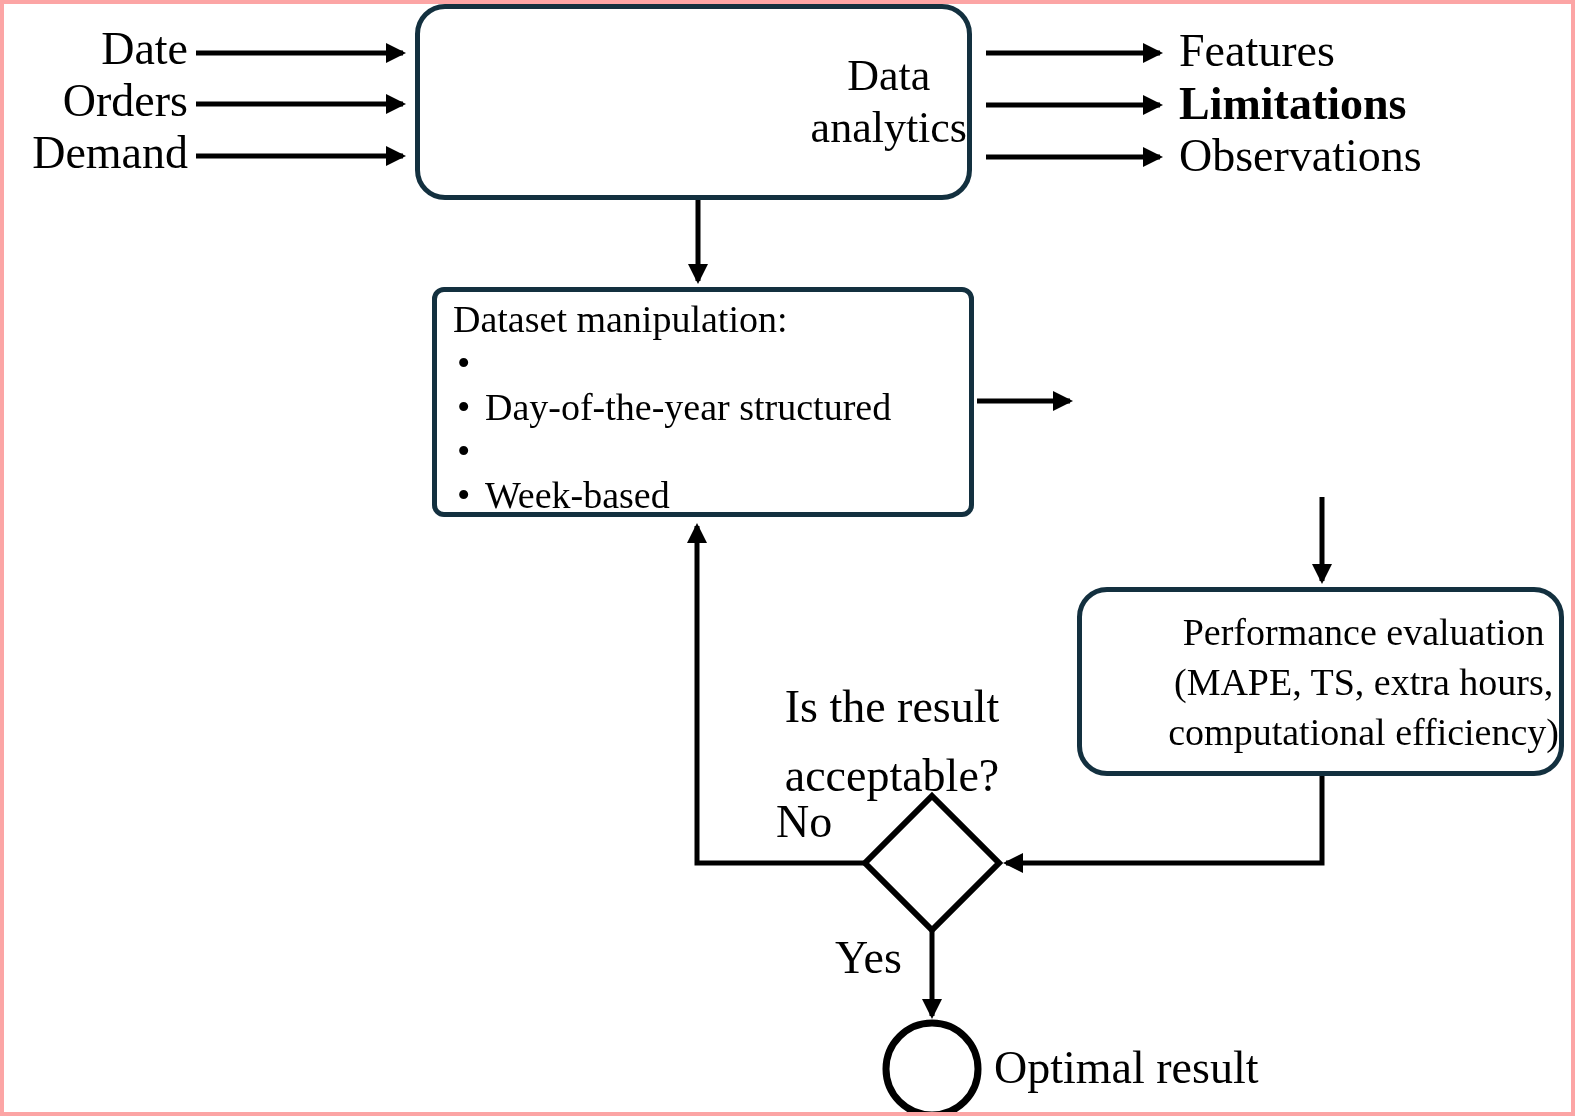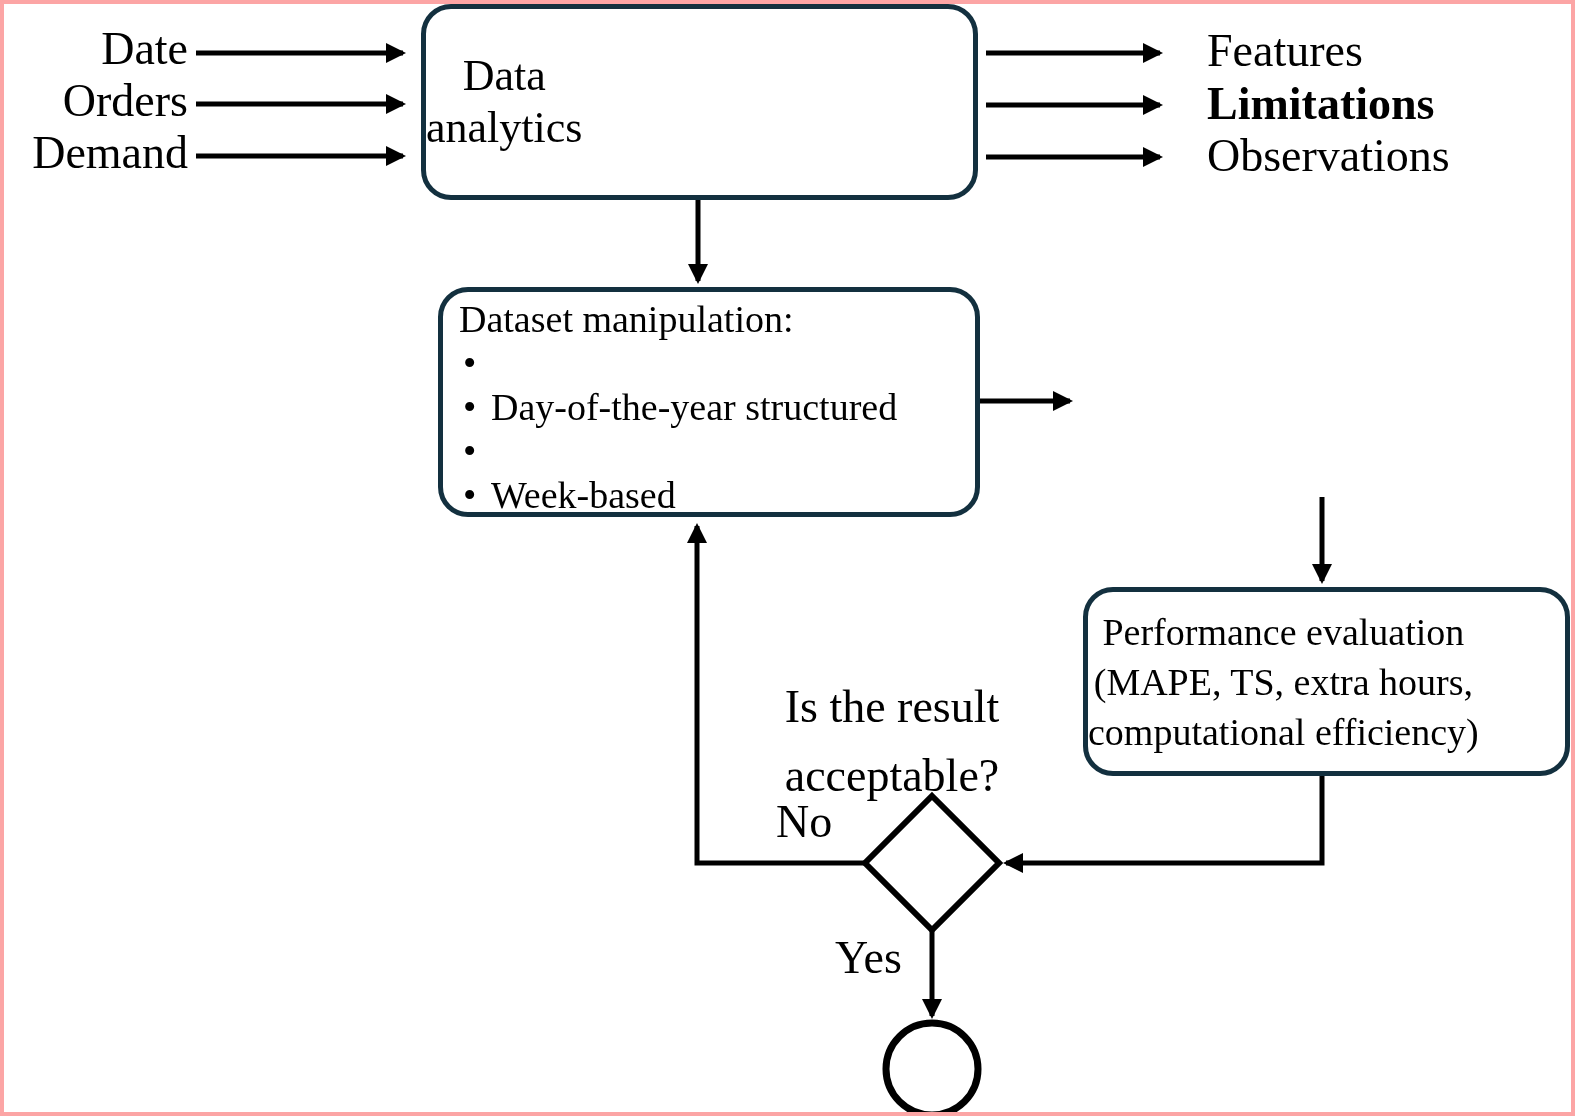--- a/index.html
+++ b/index.html
@@ -19,37 +19,36 @@
     font-family:"Liberation Serif","DejaVu Serif",serif;
     color:var(--text,#000);
   }
   .layer{position:absolute;left:0;top:0;width:1567px;height:1108px;}
   .conn{stroke:var(--line,#000);stroke-width:5;fill:none;}
   .shape{stroke:var(--line,#000);fill:var(--background,#fff);}
   .node{
     position:absolute;box-sizing:border-box;
     border:5px solid var(--box-border,#13303f);
     border-radius:30px;background:var(--background,#fff);
-    display:flex;align-items:center;justify-content:flex-start;
+    display:flex;align-items:center;justify-content:flex-end;
     text-align:center;
-    margin-left:6px;
   }
   .node-analytics{left:411px;top:0px;width:557px;height:196px;font-size:44px;line-height:52px;white-space:pre-line;}
   .node-dataset{left:428px;top:283px;width:542px;height:230px;display:block;text-align:left;
-    padding:5px 8px 0 16px;font-size:38px;line-height:44px;}
+    padding:5px 8px 0 16px;font-size:38px;line-height:44px;border-radius:12px;}
   .node-algorithms{left:1073px;top:302px;width:487px;height:191px;font-size:48px;}
   .node-performance{left:1073px;top:583px;width:487px;height:189px;font-size:38px;line-height:50px;white-space:pre-line;}
   .ds-item{display:flex;}
   .ds-bullet{width:28px;flex:0 0 28px;padding-left:4px;}
   .label{position:absolute;font-size:46px;line-height:52px;}
   .lbl-in{left:0;width:184px;text-align:right;}
   .lbl-date{top:19px;}
   .lbl-orders{top:71px;}
   .lbl-demand{top:123px;}
-  .lbl-out{left:1175px;margin-left:28px;}
+  .lbl-out{left:1175px;}
   .lbl-features{top:21px;}
   .lbl-limitations{top:74px;font-weight:bold;}
   .lbl-observations{top:126px;}
   .lbl-question{left:738px;top:668px;width:300px;text-align:center;white-space:pre-line;line-height:69px;}
   .lbl-no{left:772px;top:792px;}
   .lbl-yes{left:831px;top:928px;}
   .lbl-optimal{left:990px;top:1038px;}
 </style>
 </head>
 <body>
@@ -116,14 +115,15 @@
     <span>Performance evaluation
 (MAPE, TS, extra hours,
 computational efficiency)</span>
   </div>
 
   <div class="label lbl-question">Is the result
 acceptable?</div>
   <div class="label lbl-no">No</div>
   <div class="label lbl-yes">Yes</div>
 
+  <div class="label lbl-optimal">Optimal result</div>
 
 </div>
 
 </body></html>

